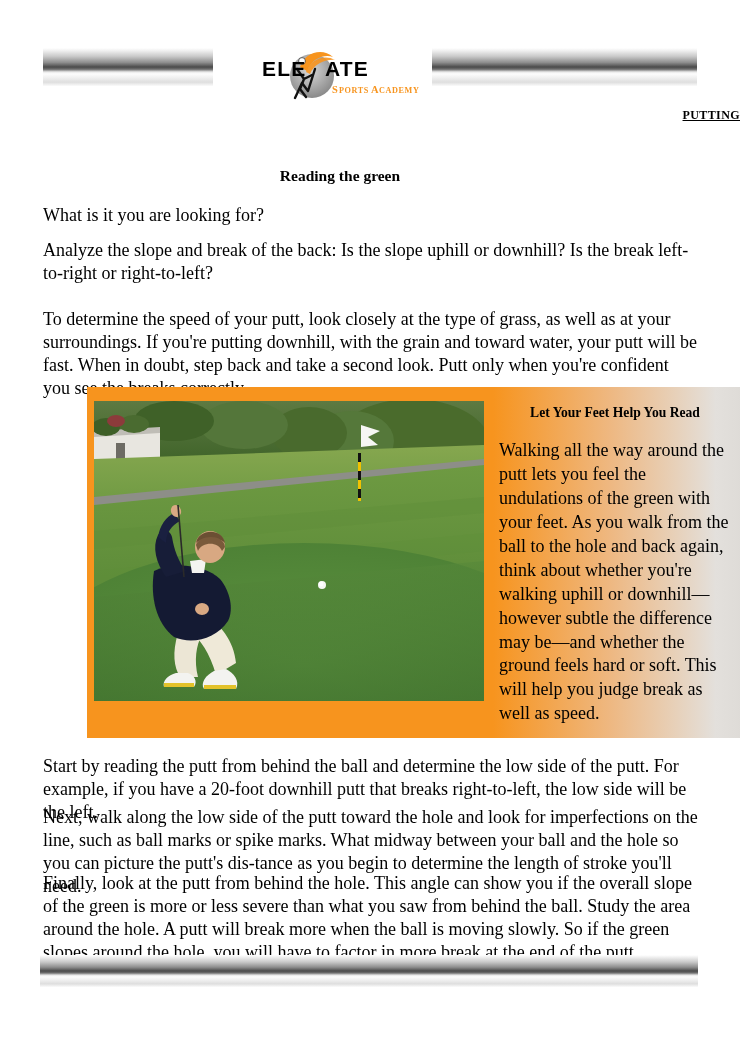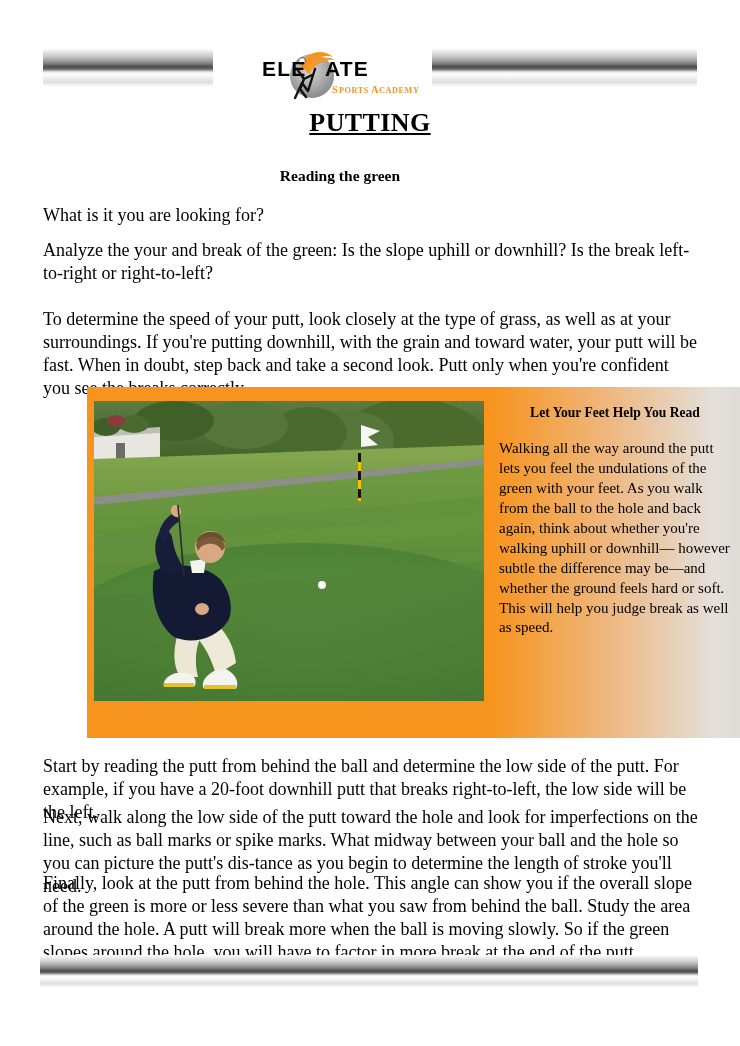--- a/index.html
+++ b/index.html
@@ -48,22 +48,22 @@
     left: 240px; top: 45px;
     width: 200px; height: 60px; text-decoration: underline;
   }
   .logo-svg { display: block; }
 
   
   .doc-title {
     position: absolute;
     left: 0; top: 108px;
     width: 740px;
-    text-align: center;
-    font-size: 26px;
+    text-align: right;
+    font-size: 12px;
     font-weight: bold;
     letter-spacing: 0.4px;
     text-decoration: underline;
   }
   .section-title {
     position: absolute;
     left: 0; top: 167px;
     width: 680px;
     text-align: center;
     font-size: 15.5px;
@@ -114,21 +114,21 @@
     left: 412px; top: 18px;
     width: 232px; height: 320px;
   }
   .sidebar-title {
     font-size: 13.6px;
     font-weight: bold;
     text-align: center;
     margin: 0 0 18px 0;
   }
   .sidebar-body {
-    font-size: 15px;
+    font-size: 18px;
     line-height: 1.33;
     text-align: left;
     margin: 0;
   }
 </style>
 </head>
 <body>
 
 <div class="page">
 
@@ -162,21 +162,21 @@
       <text x="99" y="48" font-family="'Liberation Serif', serif" font-size="8.2" font-weight="bold" fill="#F7941E" letter-spacing="0.6">PORTS</text>
       <text x="131" y="48" font-family="'Liberation Serif', serif" font-size="10.5" font-weight="bold" fill="#F7941E" letter-spacing="0.6">A</text>
       <text x="139" y="48" font-family="'Liberation Serif', serif" font-size="8.2" font-weight="bold" fill="#F7941E" letter-spacing="0.6">CADEMY</text>
     </svg>
   </div>
 
   <div class="doc-title">PUTTING</div>
   <div class="section-title">Reading the green</div>
 
   <div class="body-text p1">What is it you are looking for?</div>
-  <div class="body-text p2">Analyze the your and break of the green: Is the slope uphill or downhill? Is the break left-to-right or right-to-left?</div>
+  <div class="body-text p2">Analyze the slope and break of the back: Is the slope uphill or downhill? Is the break left-to-right or right-to-left?</div>
   <div class="body-text p3">To determine the speed of your putt, look closely at the type of grass, as well as at your surroundings. If you're putting downhill, with the grain and toward water, your putt will be fast.  When in doubt, step back and take a second look. Putt only when you're confident you see the breaks correctly.</div>
 
   <div class="feature">
 
     <div class="photo">
       <svg width="390" height="300" viewBox="0 0 390 300" xmlns="http://www.w3.org/2000/svg">
         <defs>
           <linearGradient id="sky" x1="0" y1="0" x2="0" y2="1">
             <stop offset="0%" stop-color="#5d7a42"></stop>
             <stop offset="100%" stop-color="#3f6329"></stop>

